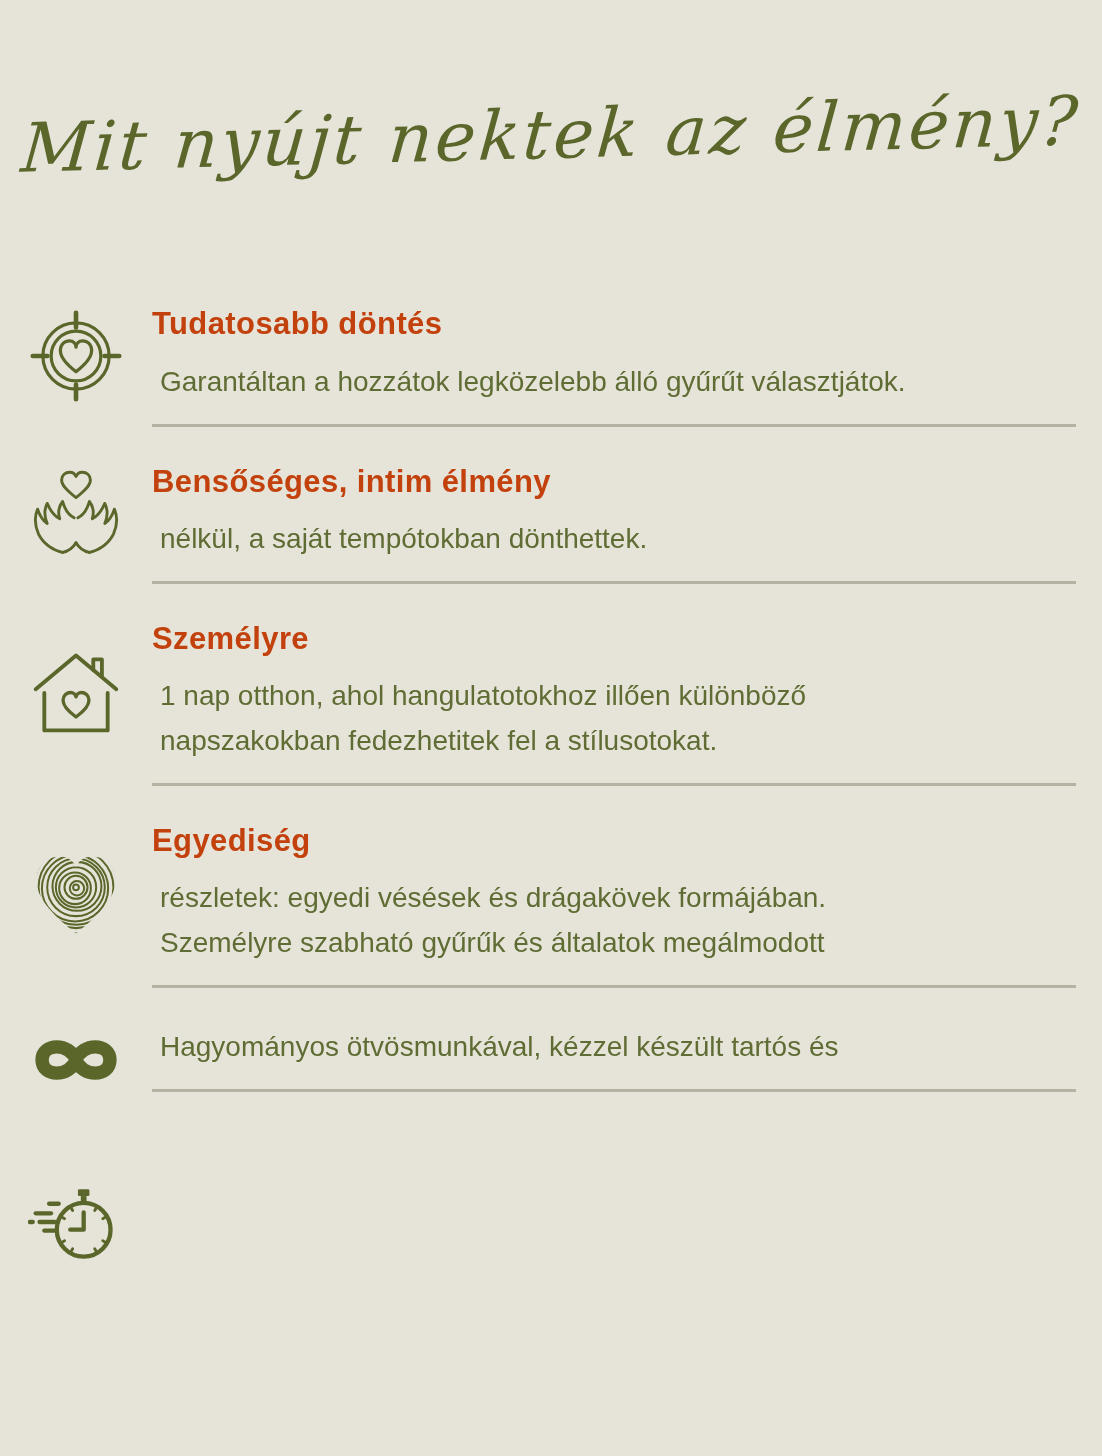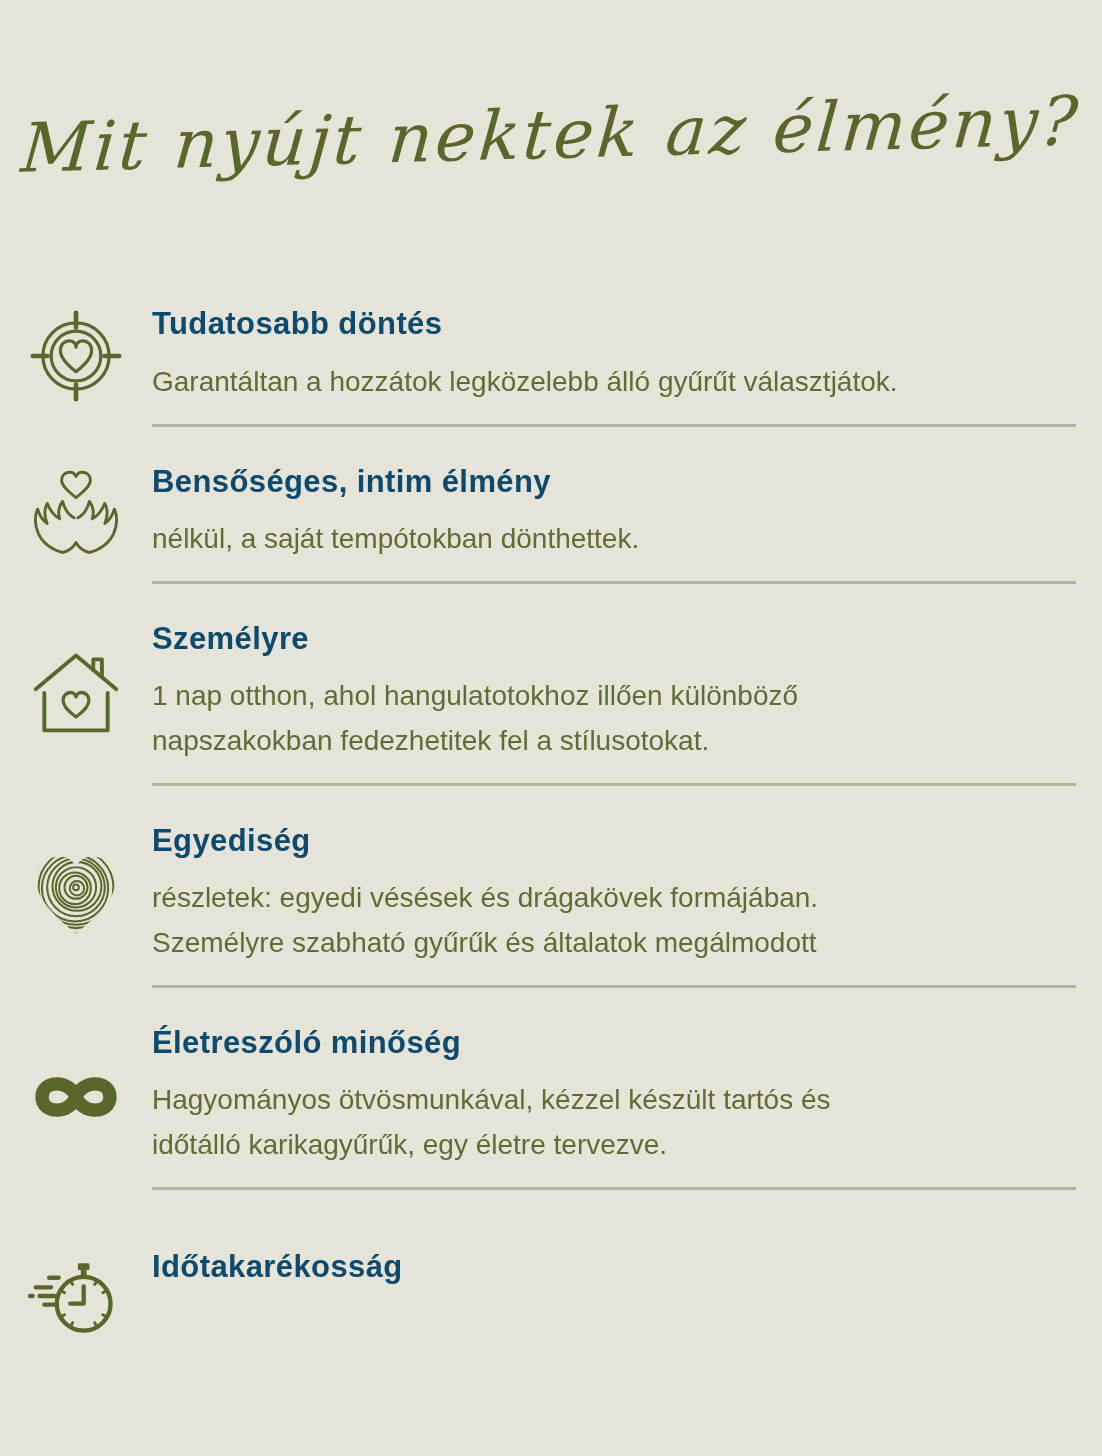--- a/index.html
+++ b/index.html
@@ -33,27 +33,28 @@
   .icon-cell {
     display:flex; align-items:center; justify-content:center;
     padding-bottom:20px;
   }
   .content { padding-right:26px; }
   .benefit-title {
     font-weight:700;
     font-size:31px;
     line-height:1.2;
     letter-spacing:0.4px;
-    color:#0c4a6e;
+    color:#c2410c;
     margin:0 0 16px 0;
   }
   .benefit-line {
     font-size:28px;
     line-height:45px;
     color:#5f6c33;
+    margin-left:8px;
   }
   .divider { height:3px; background:#b4b3a2; margin-top:20px; }
 
   svg.icon { display:block; }
   .s  { stroke:#5a662a; fill:none; stroke-linecap:round; stroke-linejoin:round; }
   .f  { fill:#5a662a; stroke:none; }
 </style>
 </head>
 <body>
 
@@ -151,23 +152,21 @@
     </div>
   </div>
 
   <div class="section">
     <div class="icon-cell">
       <svg class="icon" width="104" height="72" viewBox="0 0 100 70">
         <path class="s" stroke-width="13" d="M50 35 C44 18 17 18 17 35 C17 52 44 52 50 35 C56 18 83 18 83 35 C83 52 56 52 50 35 Z"></path>
       </svg>
     </div>
     <div class="content">
-      <h2 class="benefit-title">Életreszóló minőség</h2>
       <div class="benefit-line">Hagyományos ötvösmunkával, kézzel készült tartós és</div>
-      <div class="benefit-line">időtálló karikagyűrűk, egy életre tervezve.</div>
       <div class="divider"></div>
     </div>
   </div>
 
   <div class="section last">
     <div class="icon-cell">
       <svg class="icon" width="96" height="96" viewBox="0 0 100 100">
         <circle class="s" cx="58" cy="58" r="28" stroke-width="4.5"></circle>
         <g class="s" stroke-width="3">
           <path d="M69.5 38.1 L71.5 34.6"></path>
@@ -185,17 +184,16 @@
         <g class="s" stroke-width="4.5">
           <path d="M22 31 H32"></path>
           <path d="M8 41 H24"></path>
           <path d="M12 50 H28"></path>
           <path d="M17 59 H29"></path>
           <path d="M2 50 H5"></path>
         </g>
       </svg>
     </div>
     <div class="content">
-      <h2 class="benefit-title">Időtakarékosság</h2>
     </div>
   </div>
 
 </div>
 
 </body></html>

